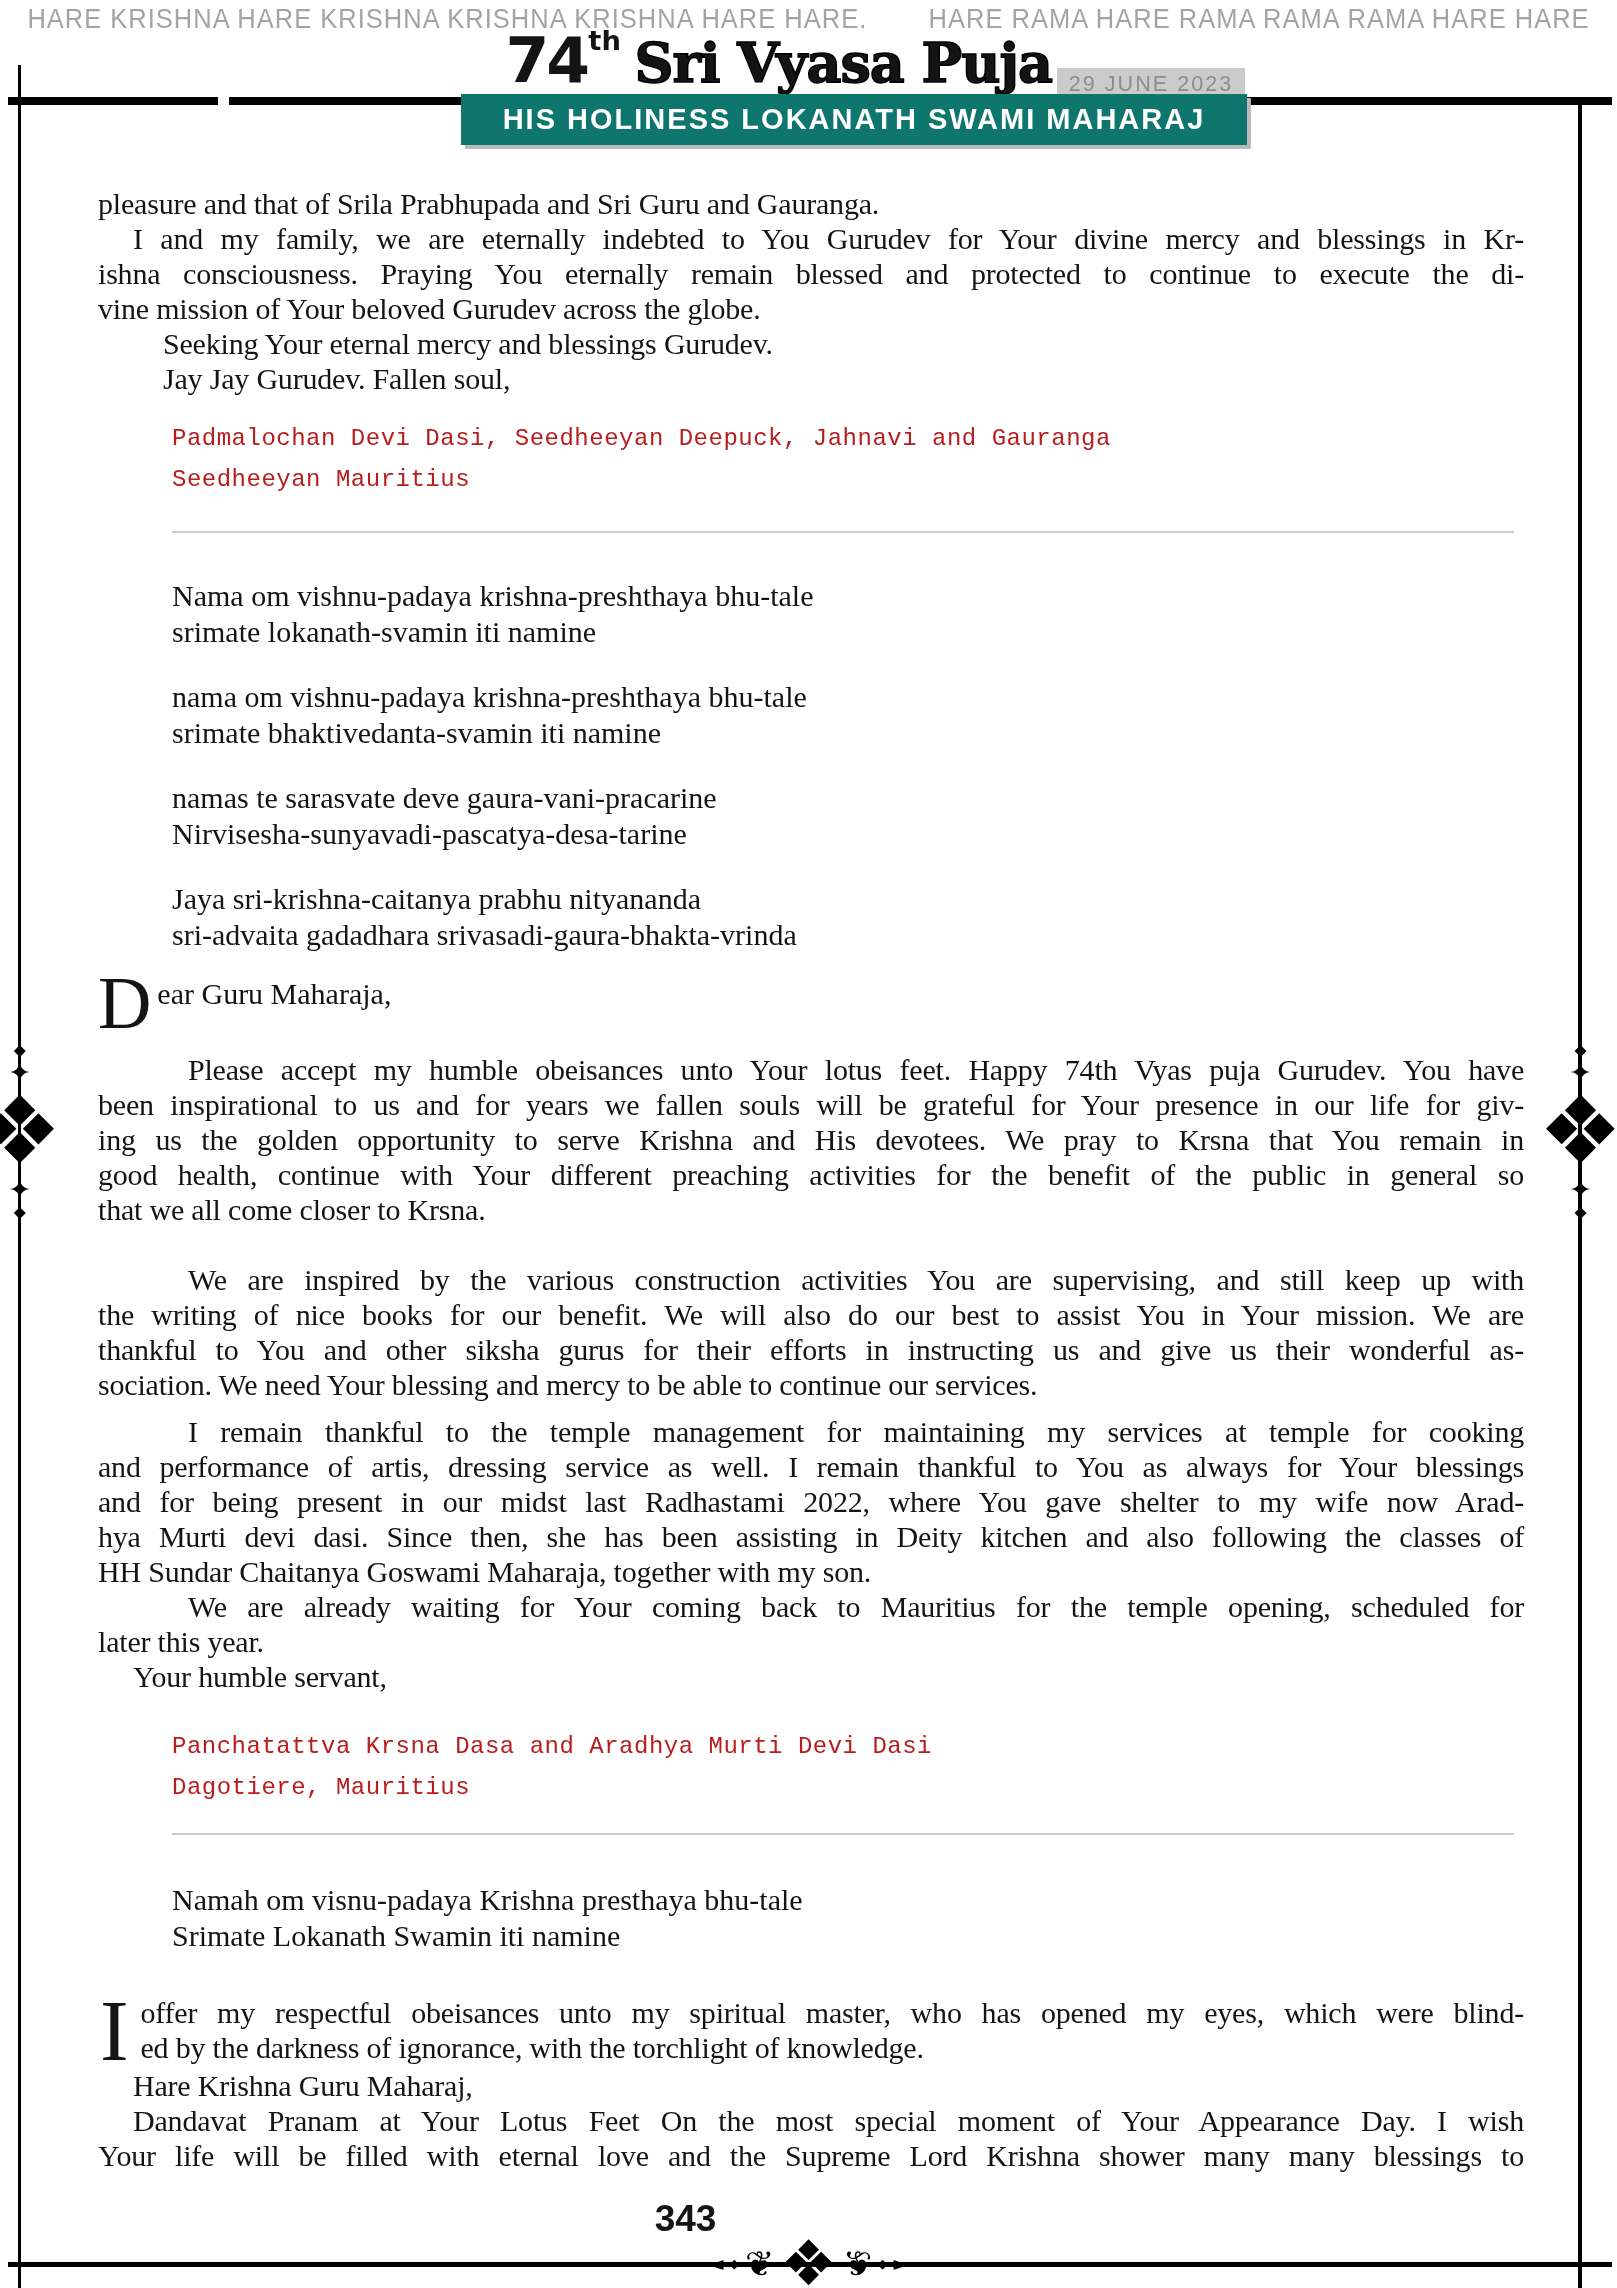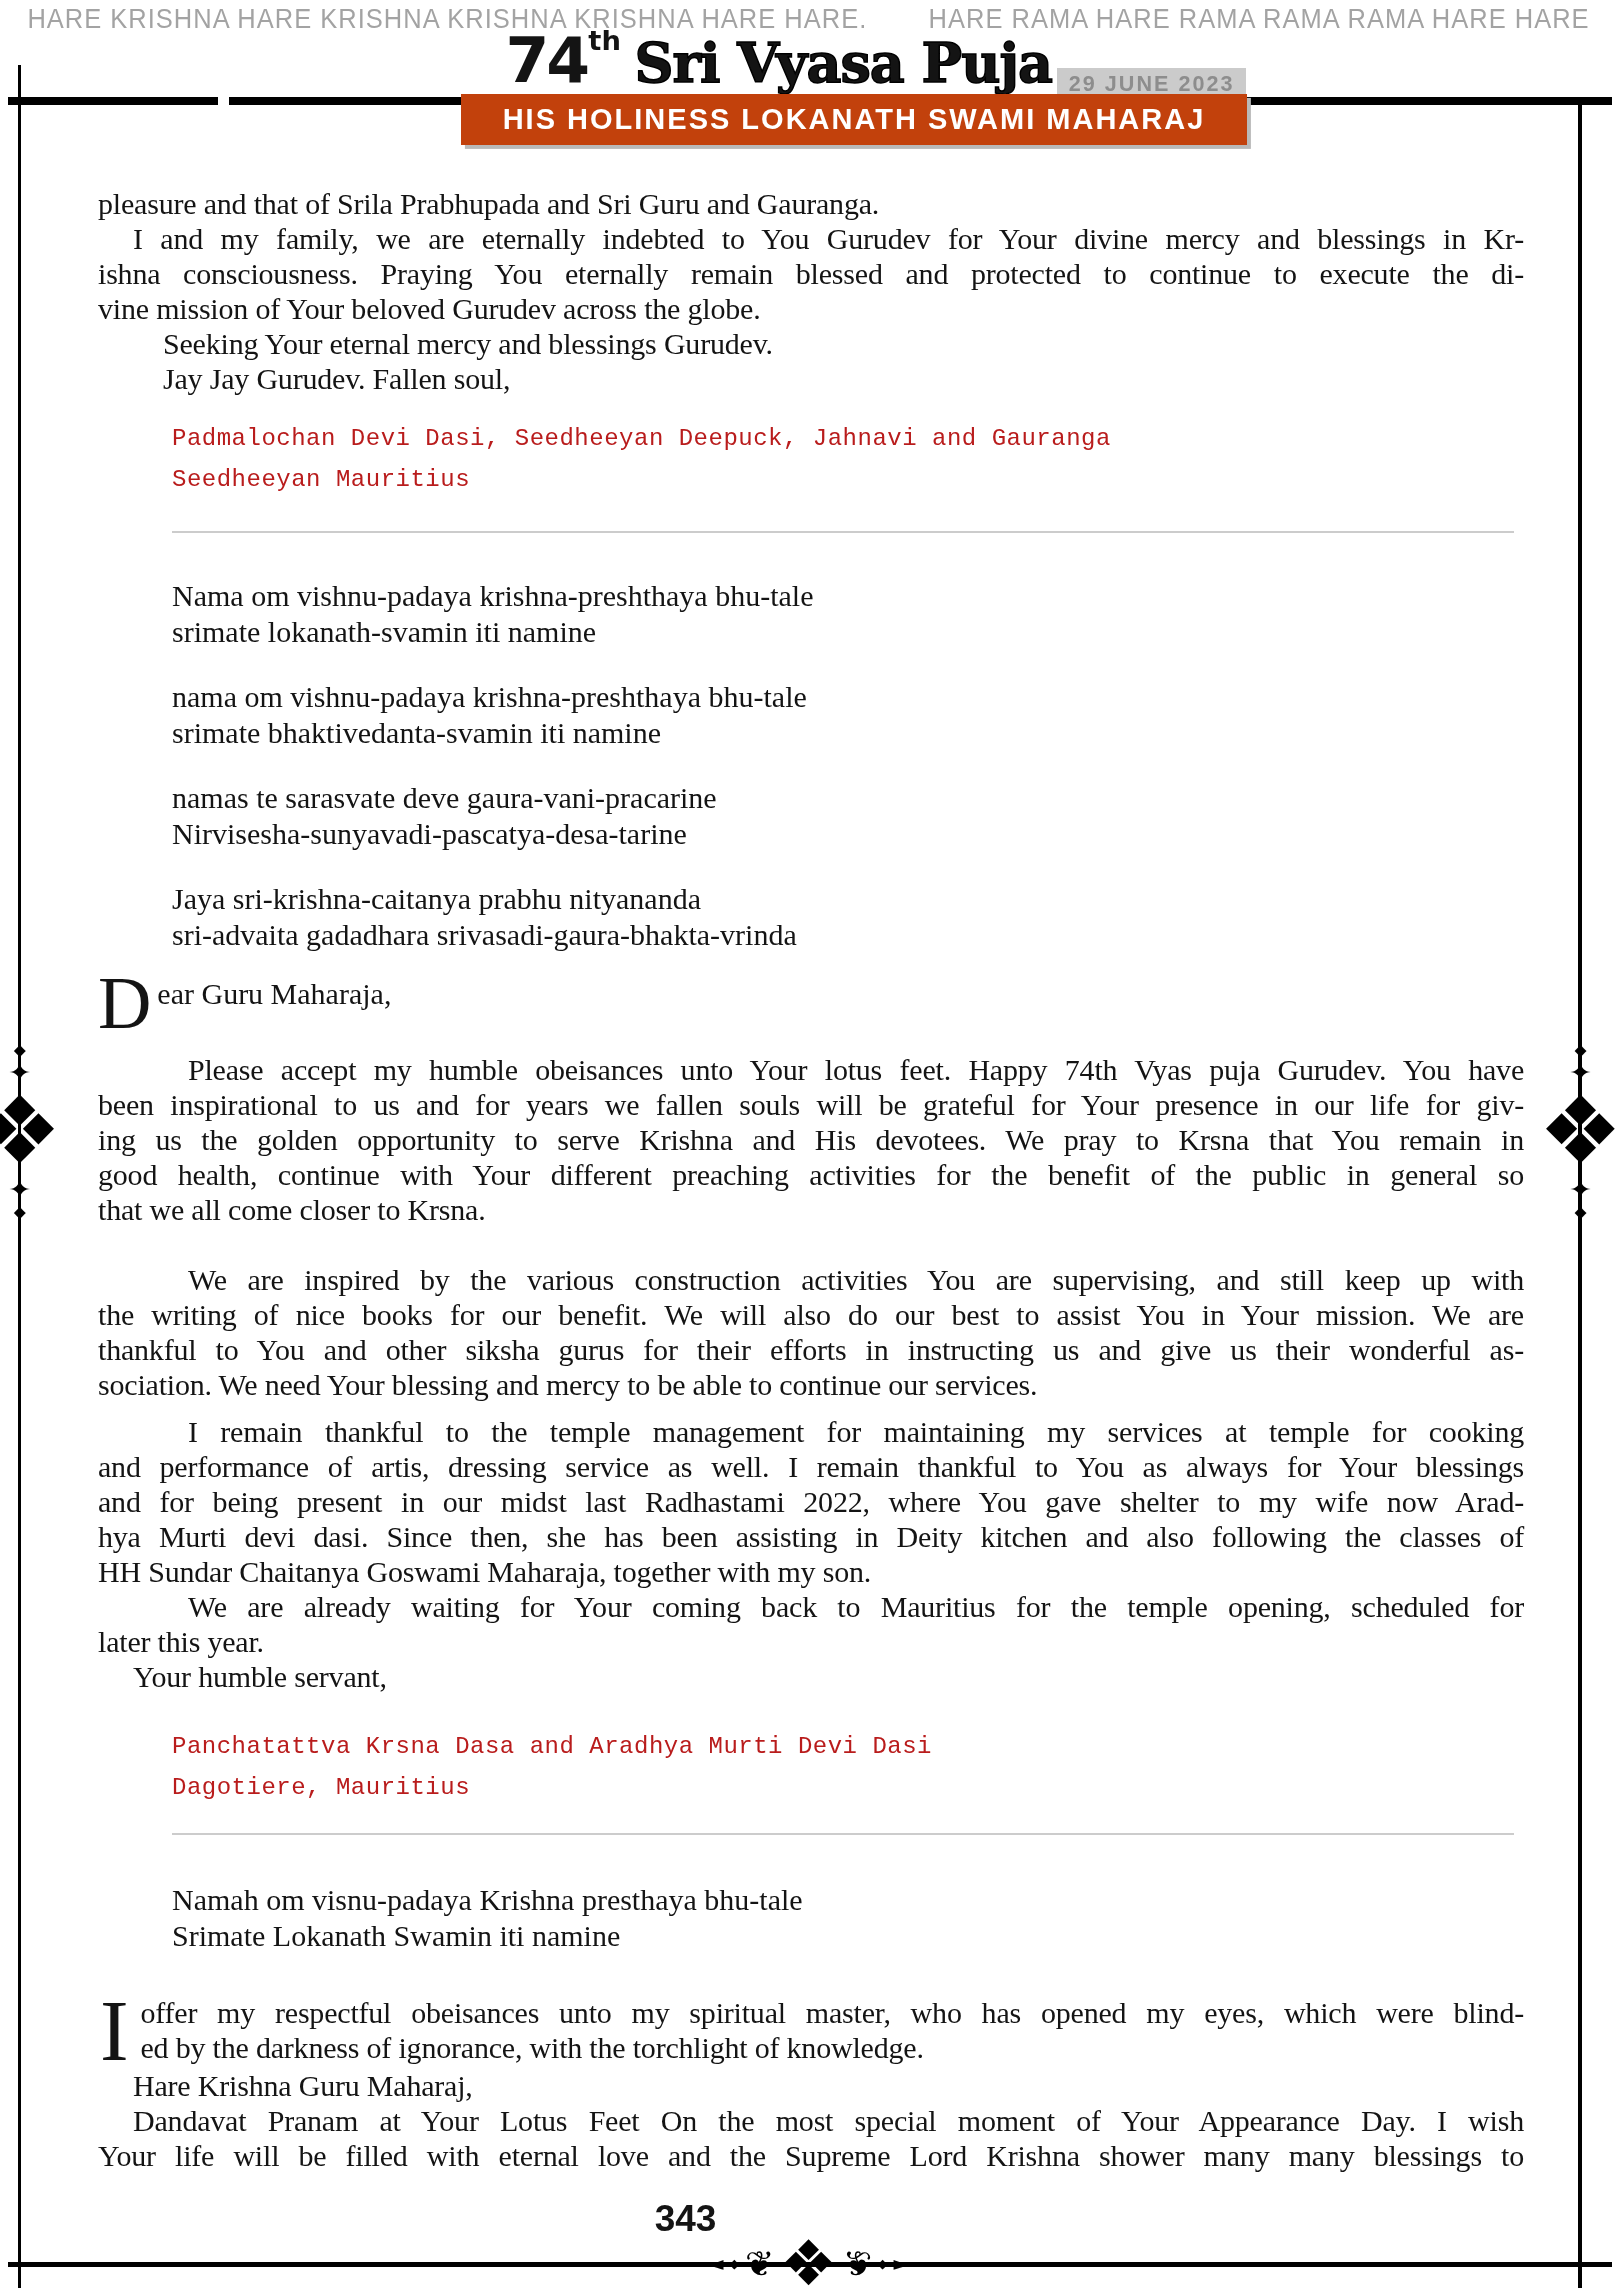--- a/index.html
+++ b/index.html
@@ -11,27 +11,27 @@
           font-family:"Liberation Sans",sans-serif;font-size:25.5px;color:#a3a3a3;
           letter-spacing:1px;transform:scaleY(1.1);transform-origin:top;white-space:nowrap;}
 
   
   .title{position:absolute;top:29px;left:0;width:1052px;text-align:right;white-space:nowrap;line-height:63px;}
   .t-num{font-family:"DejaVu Sans",sans-serif;font-weight:bold;font-size:63px;letter-spacing:-2.9px;}
   .t-ord{font-family:"DejaVu Sans",sans-serif;font-weight:bold;font-size:27.4px;position:relative;top:-25.5px;margin-left:1px;}
   .t-name{font-family:"DejaVu Serif",serif;font-weight:bold;font-size:54px;letter-spacing:-1px;
           margin-left:13.7px;text-align:center;-webkit-text-stroke:1.5px #000;}
   .badge{position:absolute;top:68px;left:1057px;background:#cbcbcb;color:#8d8d8d;
-         font-family:"Liberation Sans",sans-serif;font-weight:bold;font-size:21.6px;
+         font-family:"Liberation Sans",sans-serif;font-weight:normal;font-size:21.6px;
          padding:2.9px 11.8px 4.9px;letter-spacing:2px;white-space:nowrap;}
 
   
   .rule{position:absolute;top:97px;left:7.8px;width:1604px;height:7.8px;background:#000;}
   .rule-notch{position:absolute;left:210px;top:0;width:10.8px;height:7.8px;background:#fff;}
-  .banner{position:absolute;top:94px;left:461px;width:786px;height:51px;background:#c2410c;color:#fff;
+  .banner{position:absolute;top:94px;left:461px;width:786px;height:51px;background:#0f766e;color:#fff;
           display:flex;align-items:center;justify-content:center;
           font-family:"Liberation Sans",sans-serif;font-weight:bold;font-size:29px;letter-spacing:2px;
           box-shadow:3.9px 3.9px 0 #b9b9b9;white-space:nowrap;}
 
   
   .border-left{position:absolute;left:17.6px;top:65px;bottom:0;width:3.9px;background:#000;}
   .border-right{position:absolute;left:1578px;top:97px;bottom:0;width:3.9px;background:#000;}
   .side-orn{position:absolute;width:59px;display:flex;flex-direction:column;align-items:center;
             color:#000;font-family:"DejaVu Sans",sans-serif;}
   .side-orn.left{left:-9.8px;top:1041px;}

